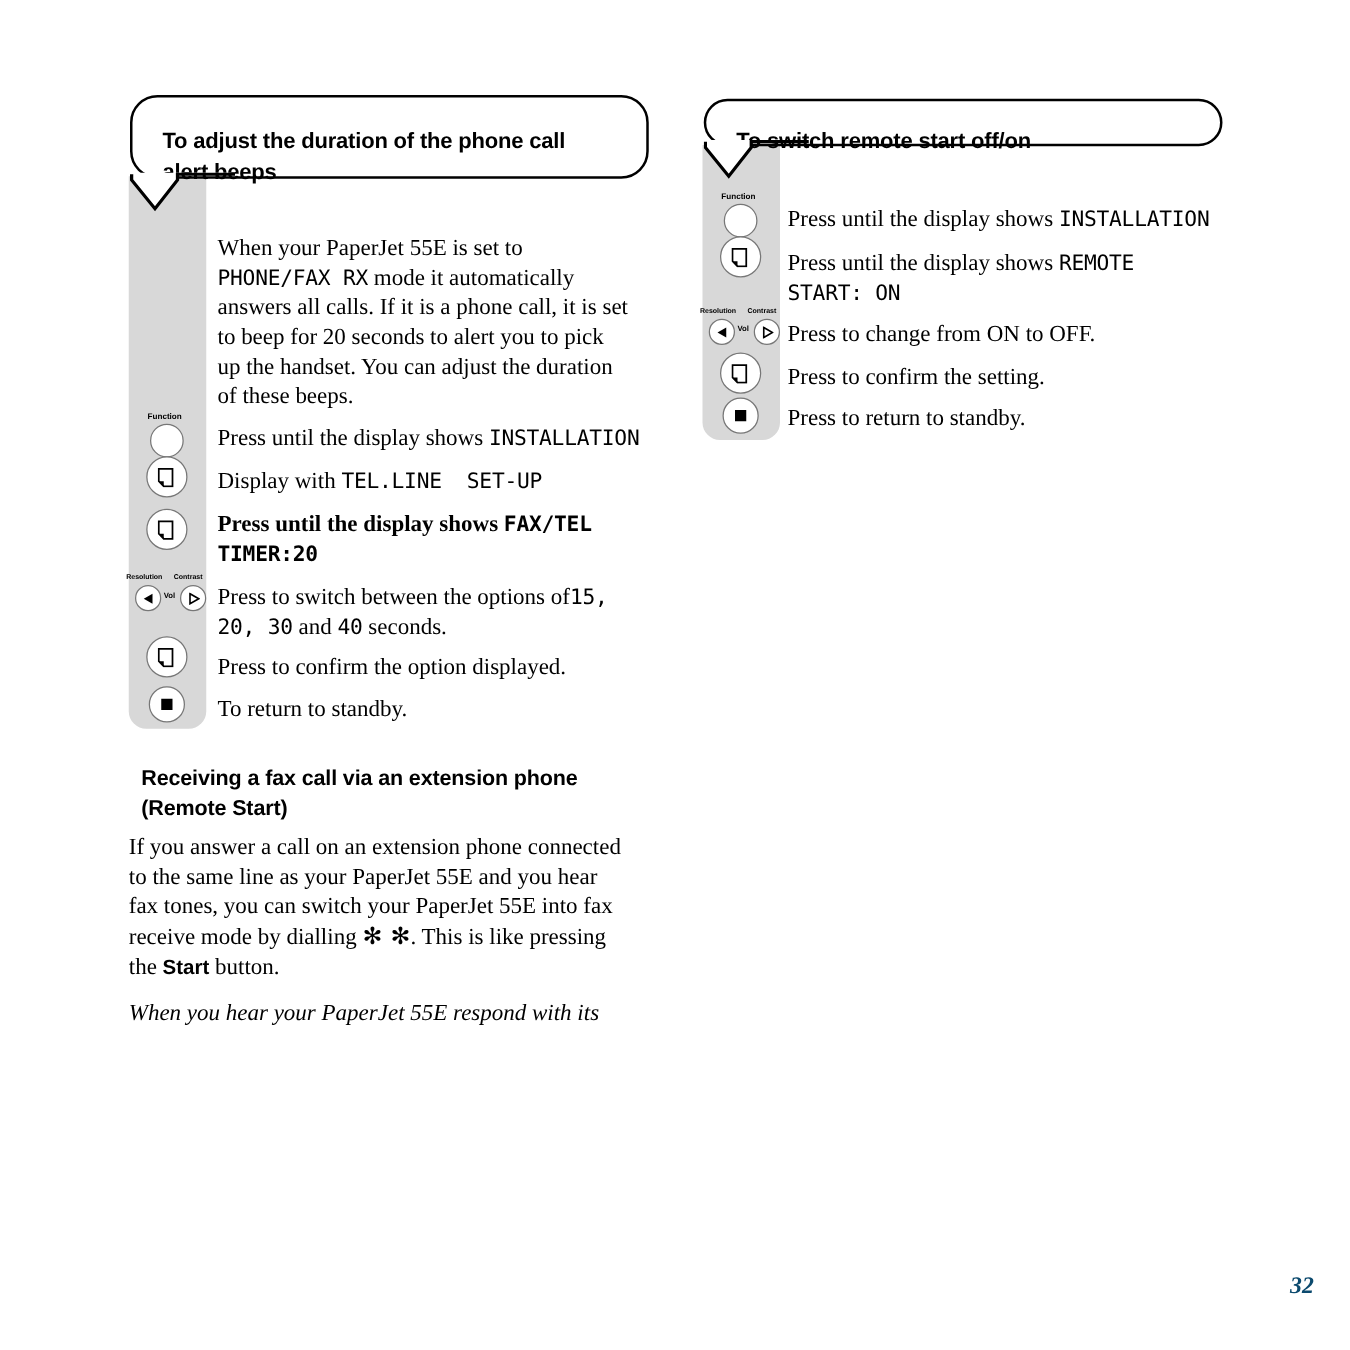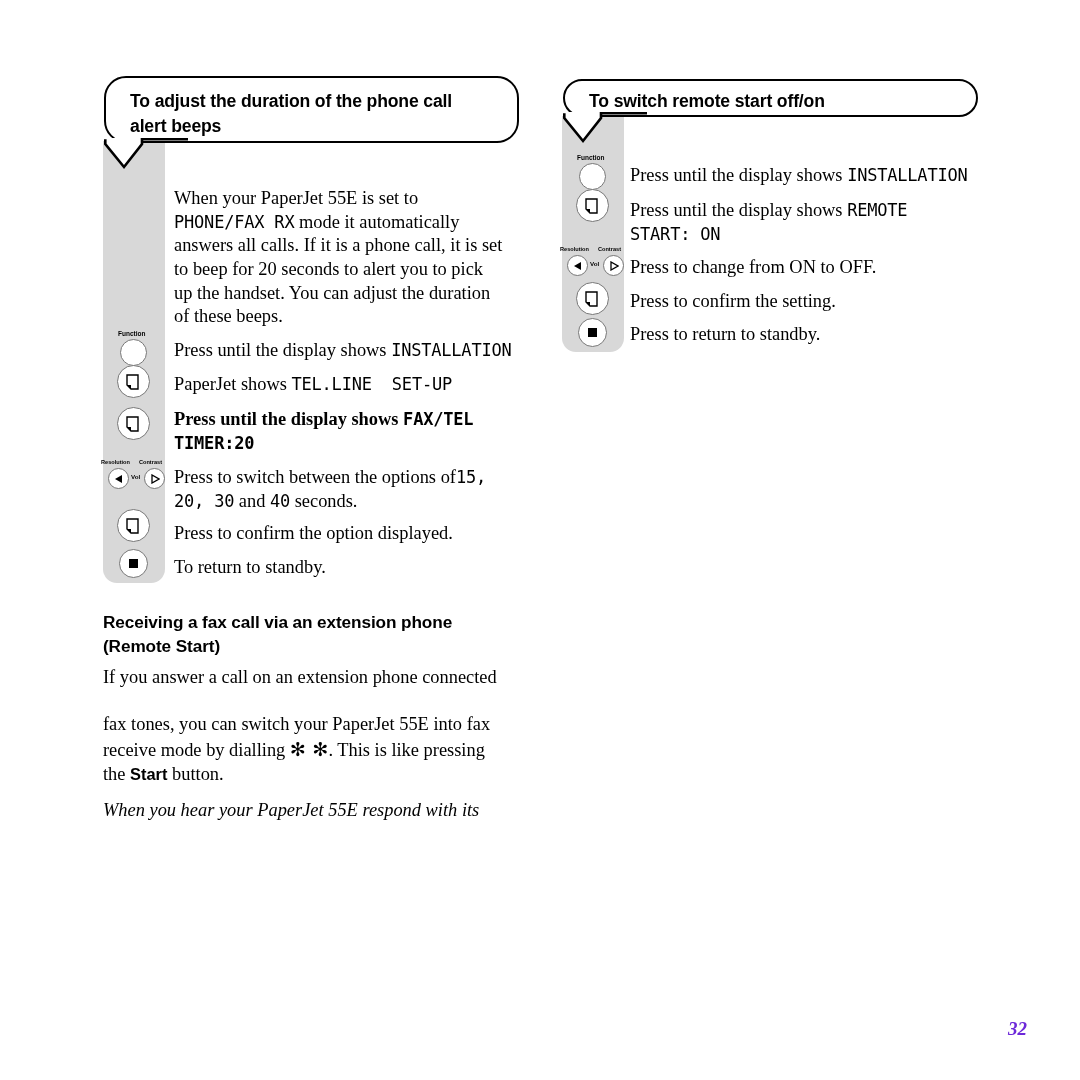--- a/index.html
+++ b/index.html
@@ -30,20 +30,21 @@
     background: #fff;
     z-index: 5;
   }
   .callout-title {
     font-family: "Liberation Sans", sans-serif;
     font-weight: bold;
     font-size: 17.6px;
     line-height: 1.42;
     letter-spacing: -0.15px;
     color: #000;
+    margin-top: 11px;
   }
 
   
   .tail {
     position: absolute;
     z-index: 6;
   }
 
   
   .panel {
@@ -108,39 +109,41 @@
     color: #000;
   }
   .subhead {
     position: absolute;
     font-family: "Liberation Sans", sans-serif;
     font-weight: bold;
     font-size: 17.2px;
     line-height: 1.38;
     letter-spacing: -0.1px;
     color: #000;
+    margin-left: 10px;
   }
   .bold-sans {
     font-family: "Liberation Sans", sans-serif;
     font-weight: bold;
     font-size: 16.4px;
   }
   .star {
     font-family: "DejaVu Sans", sans-serif;
     font-weight: bold;
     font-size: 19px;
   }
 
   .folio {
     position: absolute;
     font-family: "Liberation Serif", serif;
     font-weight: bold;
     font-style: italic;
     font-size: 19px;
-    color: #6d28d9;
+    color: #0c4a6e;
+    margin-left: 24px;
   }
 </style>
 </head>
 <body>
 
 <div class="page">
 
   <div class="callout" style="left:104px; top:76px; width:415px; height:67px;">
     <div class="callout-title" style="position:absolute; left:24px; top:11px; width:380px;">
       <span>To adjust the duration of the phone call</span><br>
@@ -210,21 +213,21 @@
     <span>to beep for 20 seconds to alert you to pick</span><br>
     <span>up the handset. You can adjust the duration</span><br>
     <span>of these beeps.</span>
   </div>
 
   <div class="step" style="left:174px; top:339px;">
     <span>Press until the display shows </span><span class="lcd">INSTALLATION</span>
   </div>
 
   <div class="step" style="left:174px; top:373px;">
-    <span>PaperJet shows </span><span class="lcd" style="white-space:pre;">TEL.LINE  SET-UP</span>
+    <span>Display with </span><span class="lcd" style="white-space:pre;">TEL.LINE  SET-UP</span>
   </div>
 
   <div class="step" style="left:174px; top:407px; line-height:1.32;font-weight:bold;">
     <span>Press until the display shows </span><span class="lcd">FAX/TEL</span><br>
     <span class="lcd">TIMER:20</span>
   </div>
 
   <div class="step" style="left:174px; top:465px; line-height:1.32;">
     <span>Press to switch between the options of</span><span class="lcd">15,</span><br>
     <span class="lcd">20, 30</span><span> and </span><span class="lcd">40</span><span> seconds.</span>
@@ -238,21 +241,21 @@
     <span>To return to standby.</span>
   </div>
 
   <div class="subhead" style="left:103px; top:611px; width:420px;">
     <span>Receiving a fax call via an extension phone</span><br>
     <span>(Remote Start)</span>
   </div>
 
   <div class="para" style="left:103px; top:666px; width:430px;">
     <span>If you answer a call on an extension phone connected</span><br>
-    <br>
+    <span>to the same line as your PaperJet 55E and you hear</span><br>
     <span>fax tones, you can switch your PaperJet 55E into fax</span><br>
     <span>receive mode by dialling </span><span class="star">✻ ✻</span><span>. This is like pressing</span><br>
     <span>the </span><span class="bold-sans">Start</span><span> button.</span>
   </div>
 
   <div class="para" style="left:103px; top:799px; width:430px;font-style:italic;">
     <span>When you hear your PaperJet 55E respond with its</span><br>
   </div>
 
   <div class="callout" style="left:563px; top:79px; width:415px; height:38px;">

